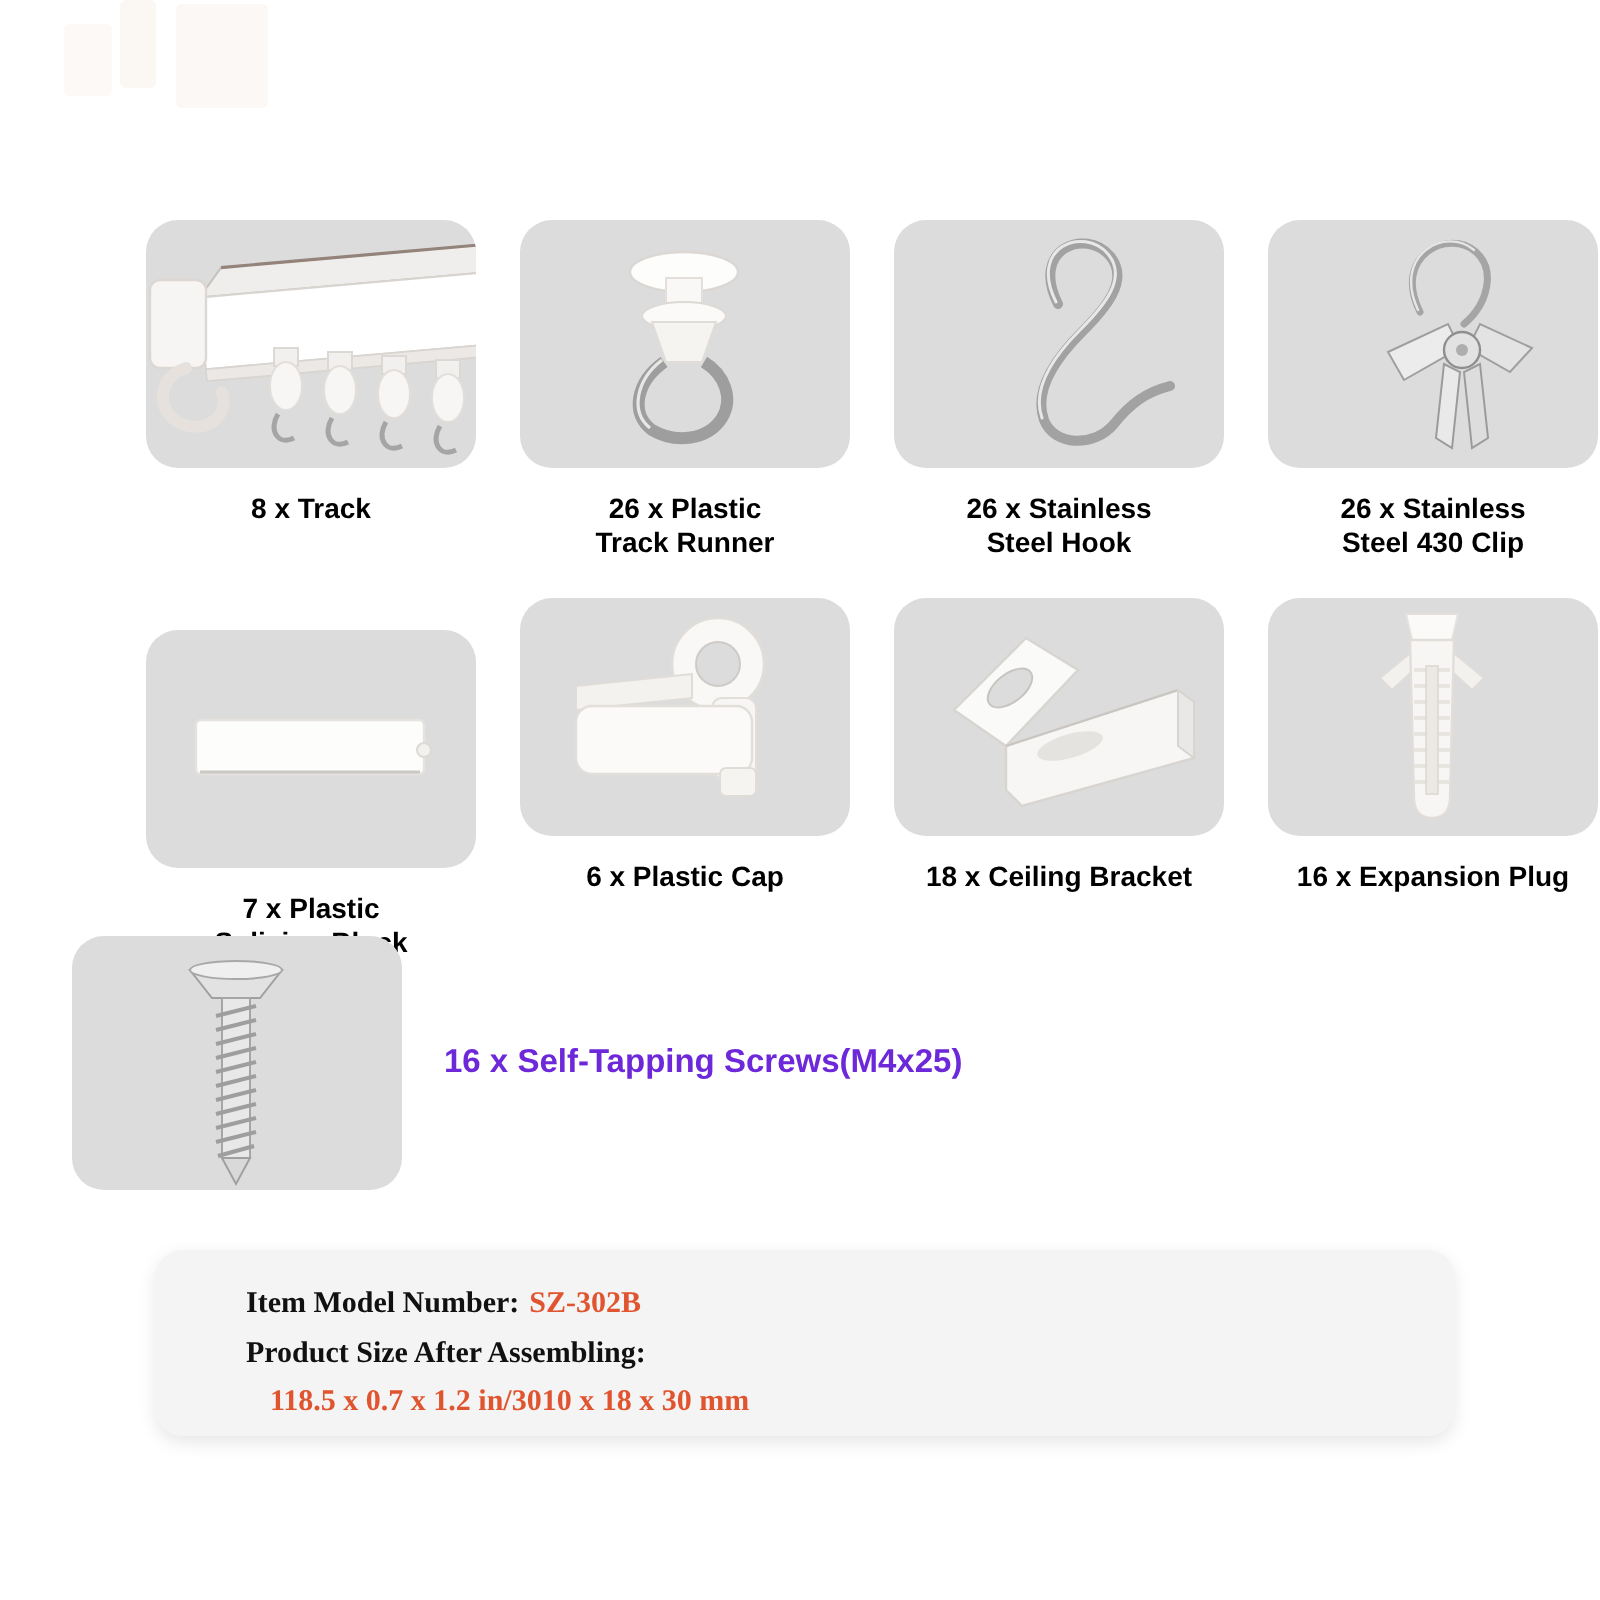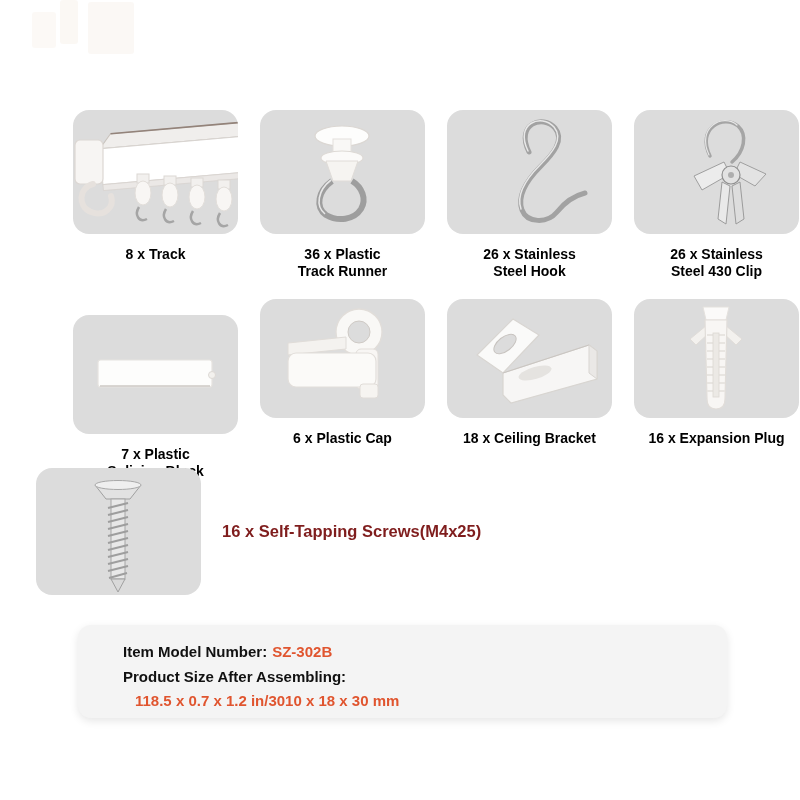--- a/index.html
+++ b/index.html
@@ -24,27 +24,28 @@
     font-size:14px;line-height:1.2;white-space:pre-line;color:#000;
   }
   .art{display:block;width:100%;height:100%;}
 
   .screw-tile{
     position:absolute;left:36px;top:468px;width:165px;height:127px;
     border-radius:16px;background:#dcdcdc;overflow:hidden;
   }
   .screw-label{
     position:absolute;left:222px;top:468px;height:127px;display:flex;align-items:center;
-    font-size:16.5px;color:#7f1d1d;white-space:nowrap;
+    font-size:16.5px;color:#6d28d9;white-space:nowrap;
   }
 
   .panel{
     position:absolute;left:78px;top:625px;width:649px;height:93px;
     background:#f4f4f4;border-radius:13px;
     box-shadow:0 3px 9px rgba(0,0,0,0.10);
+    font-family:Liberation Serif, serif;
   }
   .spec-col{position:absolute;top:15px;}
   .spec-col-left{left:45px;}
   .spec-col-right{left:365px;}
   .spec-line{margin:0;font-size:15px;line-height:24.5px;white-space:nowrap;color:#111;}
   .spec-value{color:#e0552f;margin-left:5px;}
   .spec-value.block{margin-left:12px;}
 </style>
 </head>
 <body>
@@ -97,21 +98,21 @@
     <div class="tile">
       <svg class="art" viewBox="0 0 165 124">
         <ellipse cx="82" cy="26" rx="27" ry="10" fill="#fdfdfc" stroke="#dbd7d3" stroke-width="1.2"></ellipse>
         <rect x="73" y="29" width="18" height="16" fill="#f9f8f6" stroke="#e3e0dc" stroke-width="1"></rect>
         <ellipse cx="82" cy="48" rx="21" ry="7" fill="#fbfaf9" stroke="#ddd9d5" stroke-width="1.1"></ellipse>
         <path d="M66,51 L98,51 L91,71 L73,71 Z" fill="#f6f4f1" stroke="#e0dcd8" stroke-width="1"></path>
         <path d="M72,71 C58,81 55,97 66,105 C78,112 94,110 101,99 C107,89 102,77 92,71" fill="none" stroke="#9e9e9e" stroke-width="6"></path>
         <path d="M71,70 C58,80 55,96 65,104" fill="none" stroke="#e7e7e7" stroke-width="1.6"></path>
       </svg>
     </div>
-    <figcaption class="caption">36 x Plastic
+    <figcaption class="caption">26 x Plastic
 Track Runner</figcaption>
   </figure>
 
   <figure class="cell r1" style="left:407px;top:94px">
     <div class="tile">
       <svg class="art" viewBox="0 0 165 124">
         <path d="M82,42 C68,14 96,4 108,18 C118,30 106,44 94,56 C80,70 70,86 75,100 C80,113 100,114 110,102 C118,92 126,86 138,83" fill="none" stroke="#a2a2a2" stroke-width="5" stroke-linecap="round"></path>
         <path d="M81,41 C67,13 95,3 107,17 C117,29 105,43 93,55 C79,69 69,85 74,99" fill="none" stroke="#e8e8e8" stroke-width="1.5" stroke-linecap="round"></path>
       </svg>
     </div>

